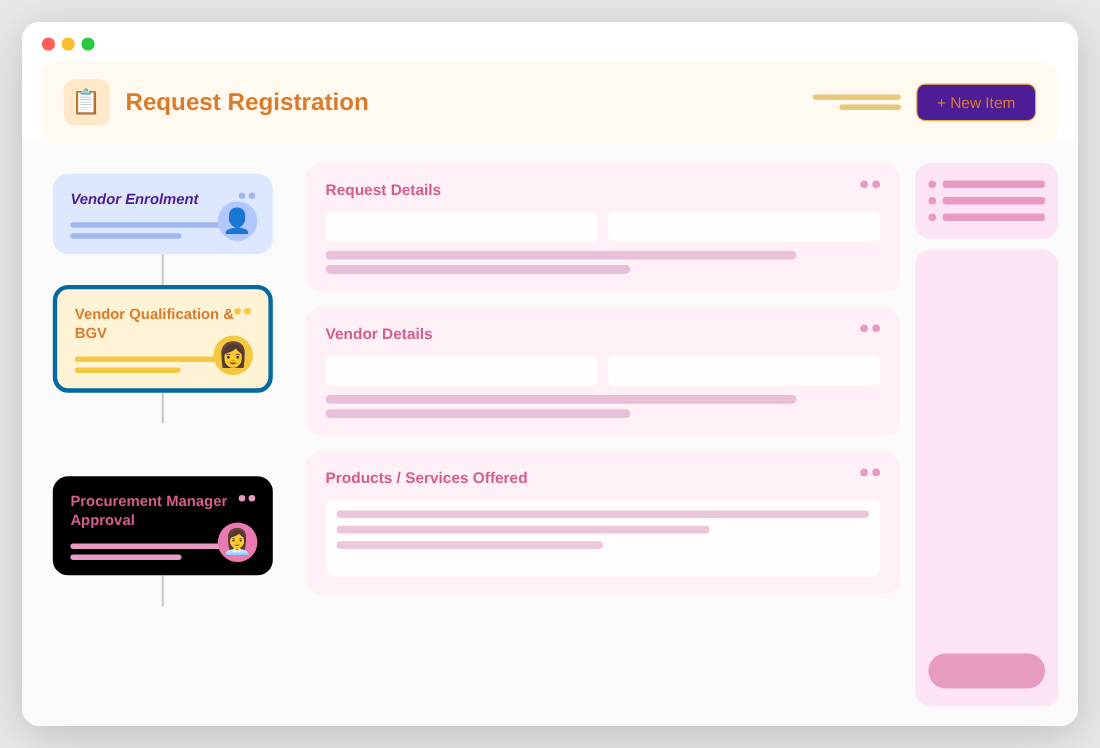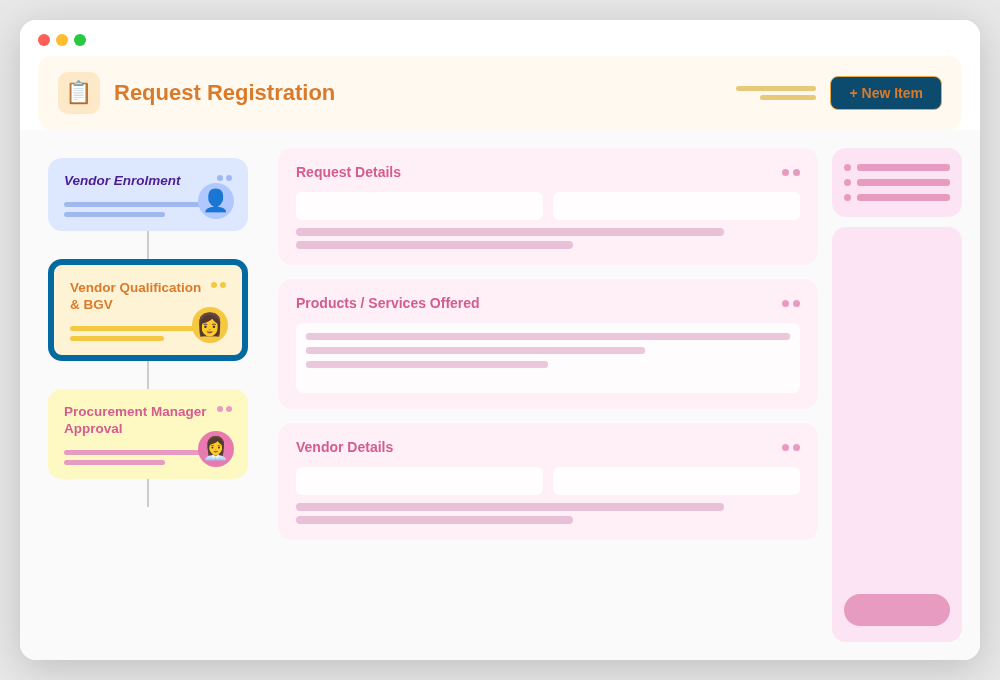--- a/index.html
+++ b/index.html
@@ -75,24 +75,24 @@
       gap: 4px;
       align-items: flex-end;
     }
     .header-line-1 {
       width: 80px; height: 5px; background: #e8c97a; border-radius: 3px;
     }
     .header-line-2 {
       width: 56px; height: 5px; background: #e8c97a; border-radius: 3px;
     }
     .new-item-btn {
-      background: #0c4a6e;
+      background: #4c1d95;
       border: 1.5px solid #e8a84a;
       color: #d97b2b;
-      font-weight: 700;
+      font-weight: 400;
       font-size: 14px;
       padding: 8px 18px;
       border-radius: 8px;
       cursor: pointer;
     }
 
     
     .main {
       display: flex;
       gap: 0;
@@ -116,24 +116,25 @@
       width: 200px;
       border-radius: 14px;
       padding: 14px 16px 14px 16px;
       position: relative;
     }
     .workflow-node-blue {
       background: #dde8ff;
     }
     .workflow-node-orange {
       background: #fff3d6;
-      border: 6px solid #0369a1;
+      border: 4px solid #0369a1;
     }
     .workflow-node-pink {
-      background: #fef9c3;
+      background: #000000;
+      margin-top: 48px;
     }
 
     .node-header {
       display: flex;
       align-items: flex-start;
       justify-content: space-between;
     }
     .node-title {
       font-weight: 700;
       font-size: 13.5px;
@@ -222,21 +223,20 @@
     }
 
     .form-section {
       background: #fef0f6;
       border-radius: 14px;
       padding: 16px 18px;
     }
 
     .section-header {
       display: flex;
-      align-items: center;
       justify-content: space-between;
       margin-bottom: 12px;
     }
     .section-title {
       font-weight: 700;
       font-size: 14px;
       color: #d45c8e;
     }
     .section-dots {
       display: flex;
@@ -437,49 +437,49 @@
           <div class="form-fields-row">
             <div class="form-field-box"></div>
             <div class="form-field-box"></div>
           </div>
           <div class="form-field-full"></div>
           <div class="form-field-half"></div>
         </div>
 
         <div class="form-section">
           <div class="section-header">
+            <span class="section-title">Vendor Details</span>
+            <div class="section-dots">
+              <div class="sdot"></div>
+              <div class="sdot"></div>
+            </div>
+          </div>
+          <div class="form-fields-row">
+            <div class="form-field-box"></div>
+            <div class="form-field-box"></div>
+          </div>
+          <div class="form-field-full"></div>
+          <div class="form-field-half"></div>
+        </div>
+
+        <div class="form-section">
+          <div class="section-header">
             <span class="section-title">Products / Services Offered</span>
             <div class="section-dots">
               <div class="sdot"></div>
               <div class="sdot"></div>
             </div>
           </div>
           <div class="textarea-box">
             <div class="textarea-line"></div>
             <div class="textarea-line textarea-line-short"></div>
             <div class="textarea-line textarea-line-shorter"></div>
           </div>
         </div>
 
-        <div class="form-section">
-          <div class="section-header">
-            <span class="section-title">Vendor Details</span>
-            <div class="section-dots">
-              <div class="sdot"></div>
-              <div class="sdot"></div>
-            </div>
-          </div>
-          <div class="form-fields-row">
-            <div class="form-field-box"></div>
-            <div class="form-field-box"></div>
-          </div>
-          <div class="form-field-full"></div>
-          <div class="form-field-half"></div>
-        </div>
-
       </div>
 
       <div class="right-sidebar">
         <div class="rs-top">
           <div class="rs-item">
             <div class="rs-bullet"></div>
             <div class="rs-line"></div>
           </div>
           <div class="rs-item">
             <div class="rs-bullet"></div>

